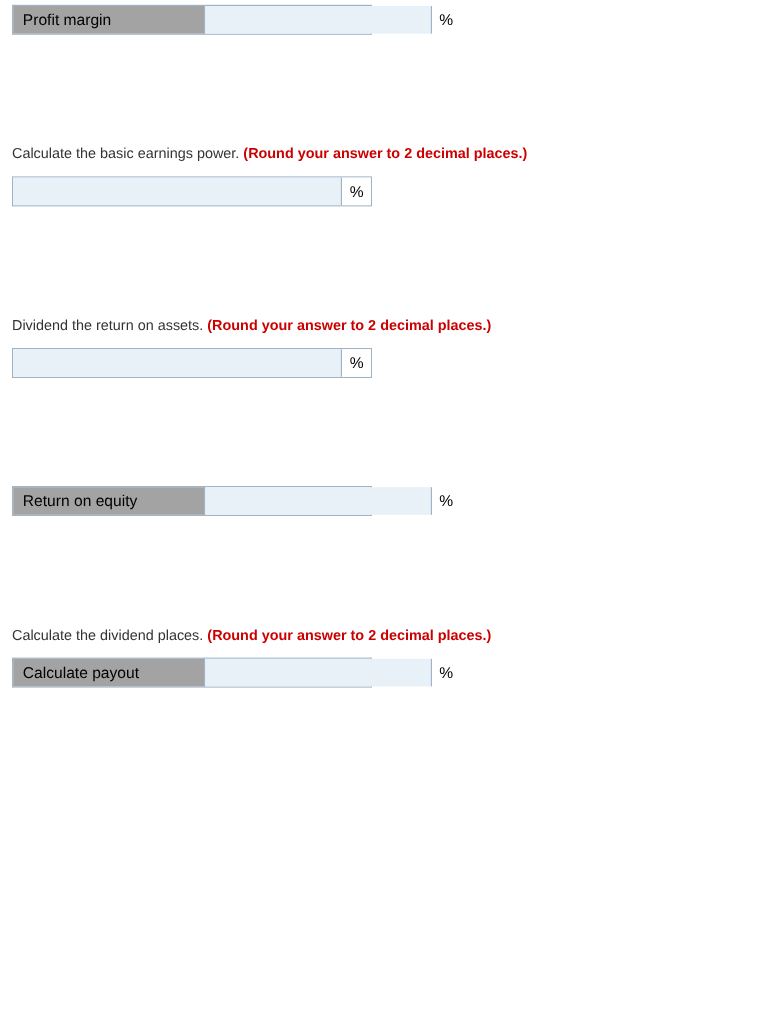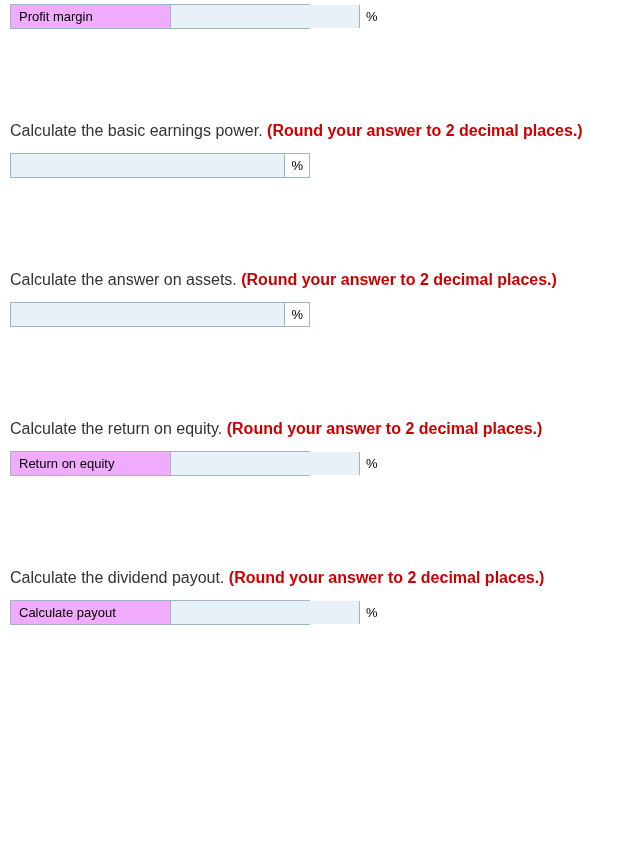--- a/index.html
+++ b/index.html
@@ -29,21 +29,21 @@
       width: 300px;
       margin-bottom: 8px;
     }
 
     .input-label {
       padding: 4px 8px;
       font-size: 13px;
       color: #000;
       min-width: 160px;
       border-right: 1px solid #a0b4c8;
-      background: #f0abfc;
+      background: #a3a3a3;
     }
 
     .input-field {
       flex: 1;
       border: none;
       outline: none;
       padding: 4px 6px;
       font-size: 13px;
       background: #e8f0f8;
     }
@@ -54,21 +54,21 @@
       color: #000;
       background: #ffffff;
       border-left: 1px solid #a0b4c8;
     }
 
     .section {
       margin-bottom: 10px;
     }
 
     .instruction-text {
-      font-size: 16px;
+      font-size: 12px;
       color: #333333;
       margin-bottom: 10px;
       margin-top: 0;
       line-height: 1.5;
     }
 
     .instruction-text .highlight {
       color: #cc0000;
       font-weight: bold;
     }
@@ -103,46 +103,43 @@
     <div class="input-row">
       <input class="input-field" type="text" value="" style="">
       <span class="input-unit">%</span>
     </div>
   </div>
 
   <div class="spacer"></div>
 
   <div class="section">
     <p class="instruction-text">
-      <span>Calculate the answer on assets. </span><span class="highlight">(Round your answer to 2 decimal places.)</span>
+      <span>Dividend the return on assets. </span><span class="highlight">(Round your answer to 2 decimal places.)</span>
     </p>
     <div class="input-row">
       <input class="input-field" type="text" value="" style="">
       <span class="input-unit">%</span>
     </div>
   </div>
 
   <div class="spacer"></div>
 
   <div class="section">
-    <p class="instruction-text">
-      <span>Calculate the return on equity. </span><span class="highlight">(Round your answer to 2 decimal places.)</span>
-    </p>
     <div class="input-row">
       <span class="input-label">Return on equity</span>
       <input class="input-field" type="text" value="" style="">
       <span class="input-unit">%</span>
     </div>
   </div>
 
   <div class="spacer"></div>
 
   <div class="section">
     <p class="instruction-text">
-      <span>Calculate the dividend payout. </span><span class="highlight">(Round your answer to 2 decimal places.)</span>
+      <span>Calculate the dividend places. </span><span class="highlight">(Round your answer to 2 decimal places.)</span>
     </p>
     <div class="input-row">
       <span class="input-label">Calculate payout</span>
       <input class="input-field" type="text" value="" style="">
       <span class="input-unit">%</span>
     </div>
   </div>
 
 </div>
 

